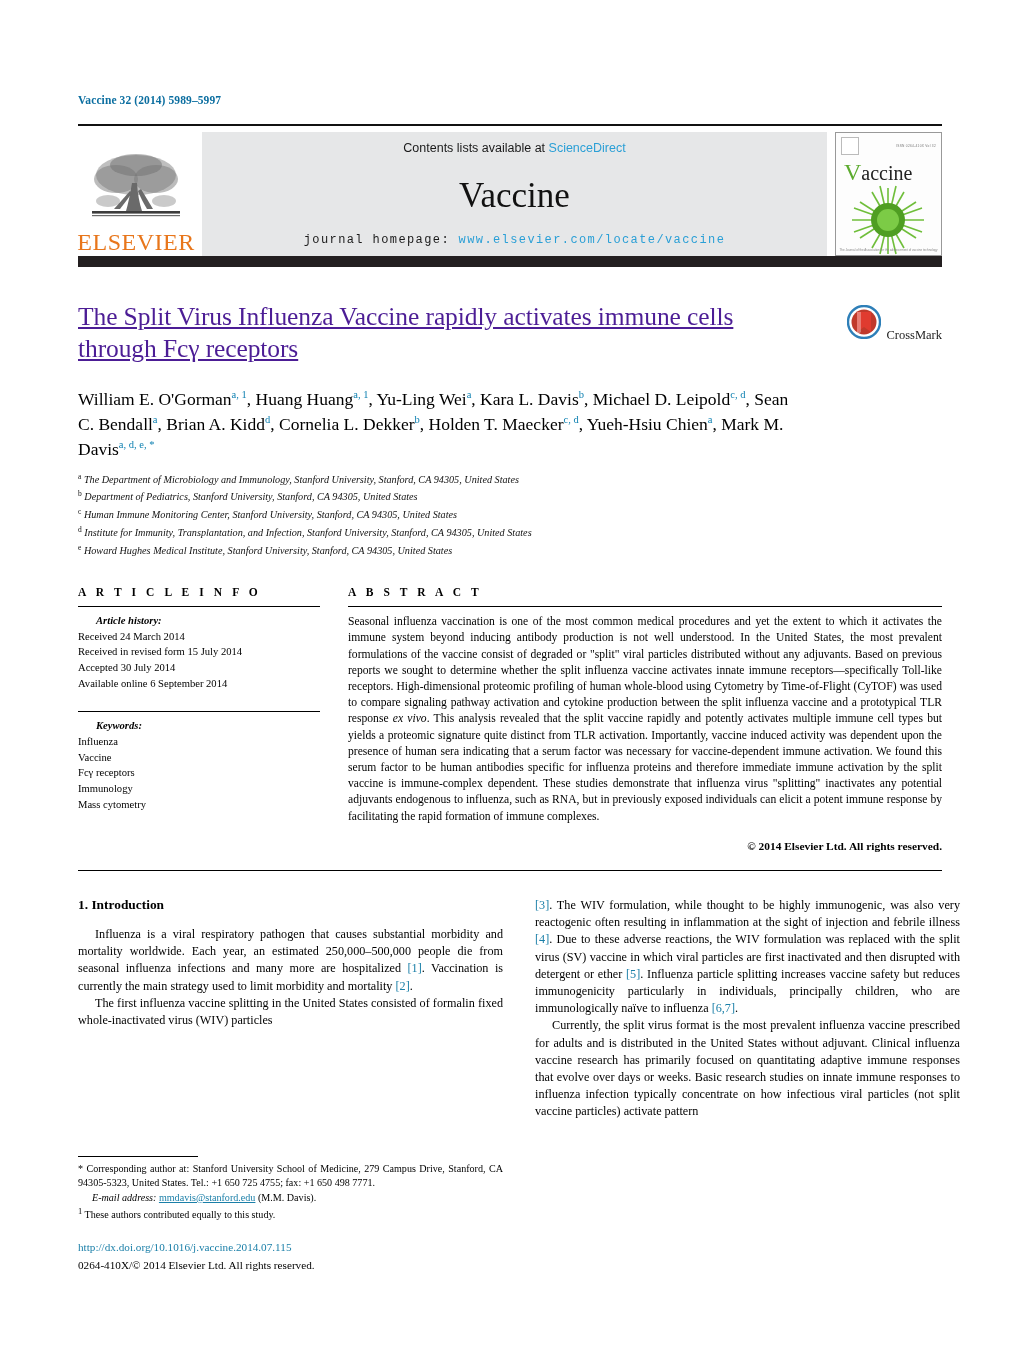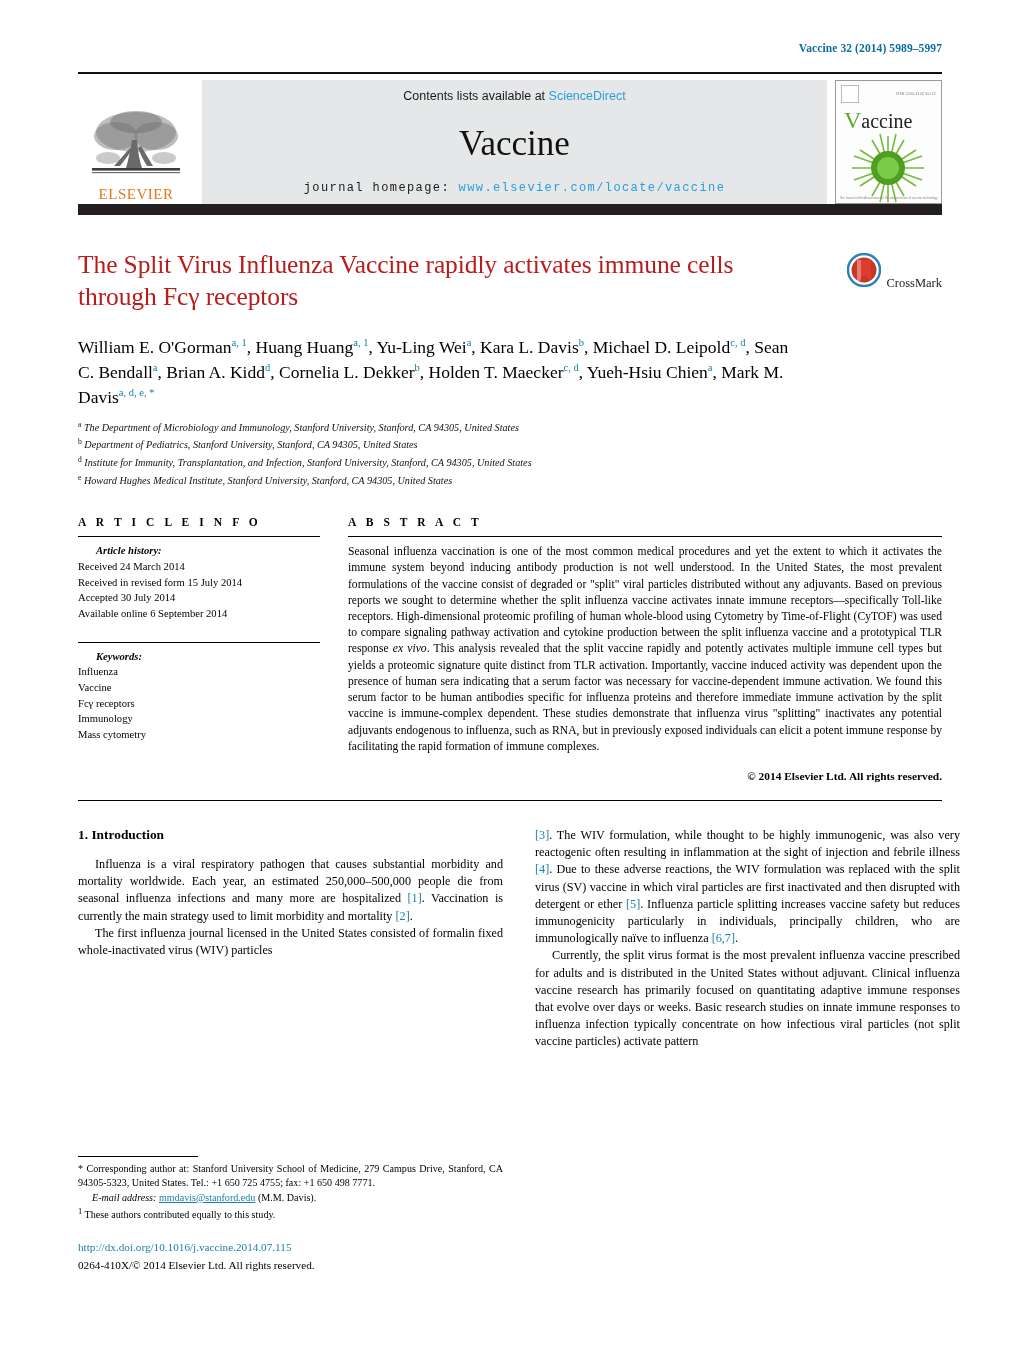--- a/index.html
+++ b/index.html
@@ -18,25 +18,25 @@
   .page {
     width: 1020px;
     height: 1351px;
     position: relative;
     box-sizing: border-box;
     padding: 0 78px;
   }
 
   
   .running-head {
-    text-align: right;
+    text-align: left;
     color: #0b6ea0;
     font-size: 11.5px;
     font-weight: bold;
-    padding-top: 42px;
+    padding-top: 94px;
     letter-spacing: 0.1px;
   }
 
   
   .masthead-wrap {
     margin-top: 18px;
     border-top: 2px solid #111;
     padding-top: 6px;
     display: flex;
     align-items: stretch;
@@ -48,21 +48,21 @@
     display: flex;
     flex-direction: column;
     align-items: center;
     justify-content: flex-end;
     padding-bottom: 2px;
   }
   .tree-svg { display:block; }
   .elsevier-word {
     font-family: "Liberation Serif", serif;
     color: #e8761b;
-    font-size: 15px;
+    font-size: 24px;
     letter-spacing: 0.5px;
     line-height: 1;
     margin-top: 1px;
   }
   .masthead-center {
     flex: 1 1 auto;
     background: #e6e7e8;
     margin-left: 8px;
     margin-right: 8px;
     display: flex;
@@ -136,24 +136,25 @@
   .title-block {
     margin-top: 34px;
     position: relative;
     min-height: 70px;
   }
   .paper-title {
     font-family: "Liberation Serif", serif;
     font-size: 25.5px;
     line-height: 1.26;
     font-weight: normal;
-    color: #b91c1c;
+    color: #4c1d95;
     margin: 0;
     max-width: 700px;
     letter-spacing: -0.1px;
+    text-decoration: underline;
   }
   .crossmark {
     position: absolute;
     right: 0;
     top: 4px;
     display: flex;
     align-items: flex-end;
     gap: 5px;
   }
   .crossmark-label {
@@ -387,20 +388,21 @@
       </span>
       <span class="crossmark-label">CrossMark</span>
     </div>
   </div>
 
   <div class="authors">William E. O'Gorman<sup>a, 1</sup>, Huang Huang<sup>a, 1</sup>, Yu-Ling Wei<sup>a</sup>, Kara L. Davis<sup>b</sup>, Michael D. Leipold<sup>c, d</sup>, Sean C. Bendall<sup>a</sup>, Brian A. Kidd<sup>d</sup>, Cornelia L. Dekker<sup>b</sup>, Holden T. Maecker<sup>c, d</sup>, Yueh-Hsiu Chien<sup>a</sup>, Mark M. Davis<sup>a, d, e, *</sup></div>
 
   <div class="affiliations">
     <div><span class="aff-mark">a</span> <span>The Department of Microbiology and Immunology, Stanford University, Stanford, CA 94305, United States</span></div>
     <div><span class="aff-mark">b</span> <span>Department of Pediatrics, Stanford University, Stanford, CA 94305, United States</span></div>
+    <div><span class="aff-mark">c</span> <span>Human Immune Monitoring Center, Stanford University, Stanford, CA 94305, United States</span></div>
     <div><span class="aff-mark">d</span> <span>Institute for Immunity, Transplantation, and Infection, Stanford University, Stanford, CA 94305, United States</span></div>
     <div><span class="aff-mark">e</span> <span>Howard Hughes Medical Institute, Stanford University, Stanford, CA 94305, United States</span></div>
   </div>
 
   <div class="info-abstract">
 
     <div class="col-info">
       <div class="sec-heading">A R T I C L E    I N F O</div>
       <div class="rule"></div>
       <div class="info-body">
@@ -429,21 +431,21 @@
       <div class="copyright">© 2014 Elsevier Ltd. All rights reserved.</div>
     </div>
   </div>
 
   <div class="body-sep"></div>
 
   <div class="body-cols">
     <div class="bcol">
       <div class="section-title">1.  Introduction</div>
       <p class="para">Influenza is a viral respiratory pathogen that causes substantial morbidity and mortality worldwide. Each year, an estimated 250,000–500,000 people die from seasonal influenza infections and many more are hospitalized <span class="ref">[1]</span>. Vaccination is currently the main strategy used to limit morbidity and mortality <span class="ref">[2]</span>.</p>
-      <p class="para">The first influenza journal licensed in the United States consisted of formalin fixed whole-inactivated virus (WIV) particles</p>
+      <p class="para">The first influenza vaccine splitting in the United States consisted of formalin fixed whole-inactivated virus (WIV) particles</p>
     </div>
     <div class="bcol">
       <p class="para" style="text-indent:0"><span class="ref">[3]</span>. The WIV formulation, while thought to be highly immunogenic, was also very reactogenic often resulting in inflammation at the sight of injection and febrile illness <span class="ref">[4]</span>. Due to these adverse reactions, the WIV formulation was replaced with the split virus (SV) vaccine in which viral particles are first inactivated and then disrupted with detergent or ether <span class="ref">[5]</span>. Influenza particle splitting increases vaccine safety but reduces immunogenicity particularly in individuals, principally children, who are immunologically naïve to influenza <span class="ref">[6,7]</span>.</p>
       <p class="para">Currently, the split virus format is the most prevalent influenza vaccine prescribed for adults and is distributed in the United States without adjuvant. Clinical influenza vaccine research has primarily focused on quantitating adaptive immune responses that evolve over days or weeks. Basic research studies on innate immune responses to influenza infection typically concentrate on how infectious viral particles (not split vaccine particles) activate pattern</p>
     </div>
   </div>
 
   <div class="footnote-block">
     <div class="fn-rule"></div>
     <div class="fn"><span class="marker">*</span>  Corresponding author at: Stanford University School of Medicine, 279 Campus Drive, Stanford, CA 94305-5323, United States. Tel.: +1 650 725 4755; fax: +1 650 498 7771.</div>

